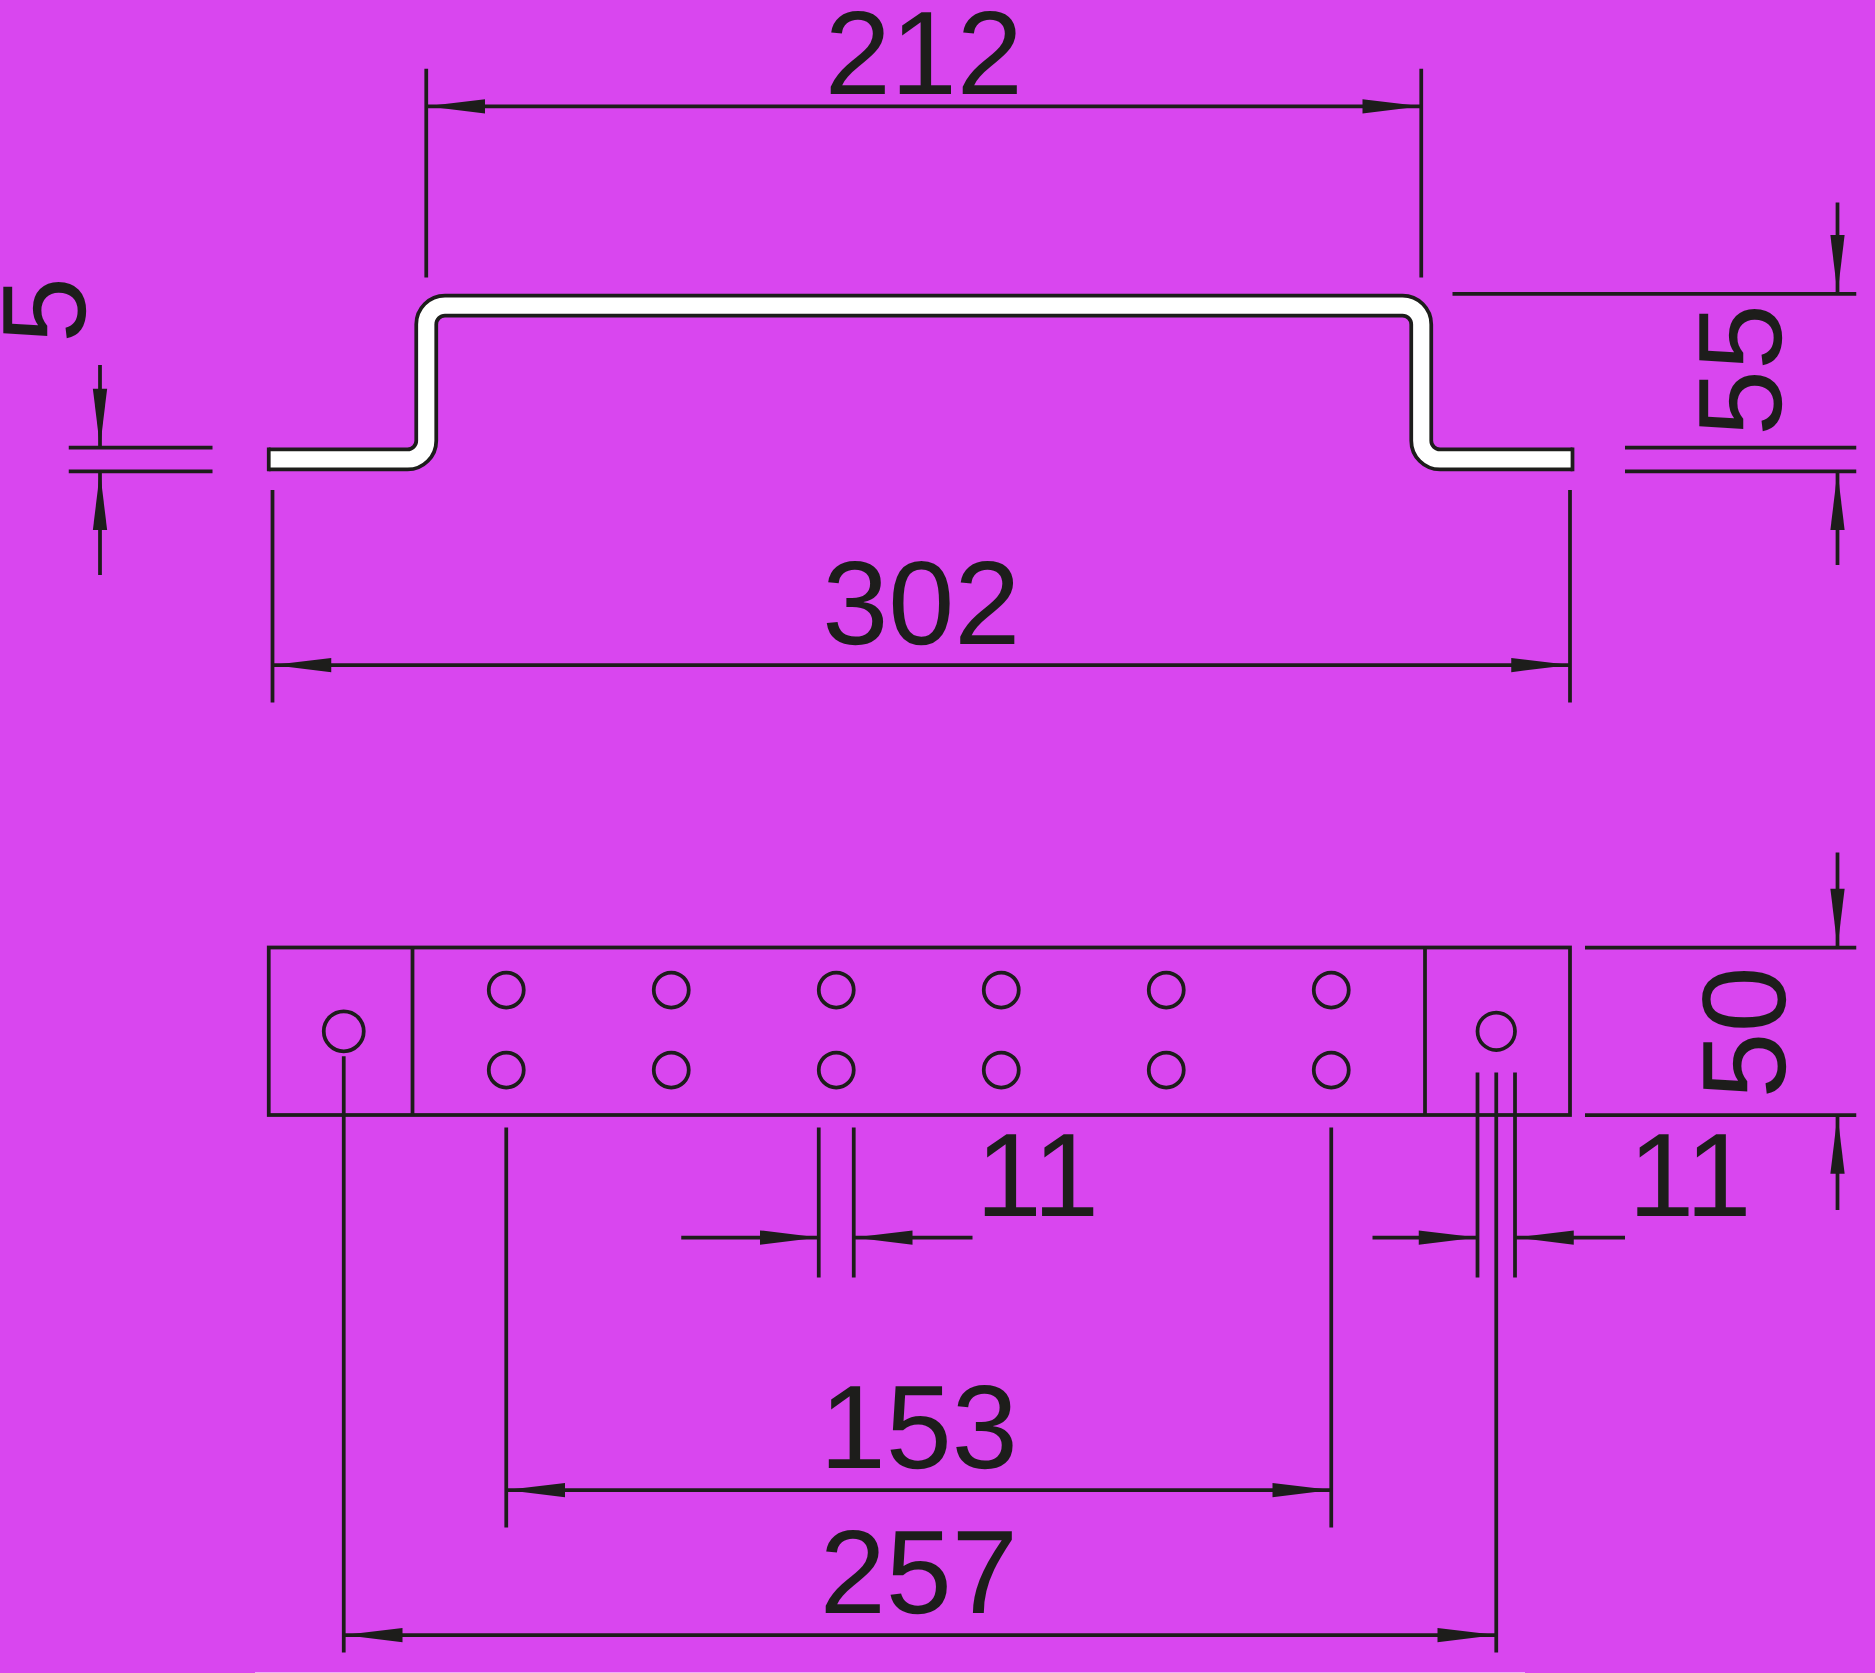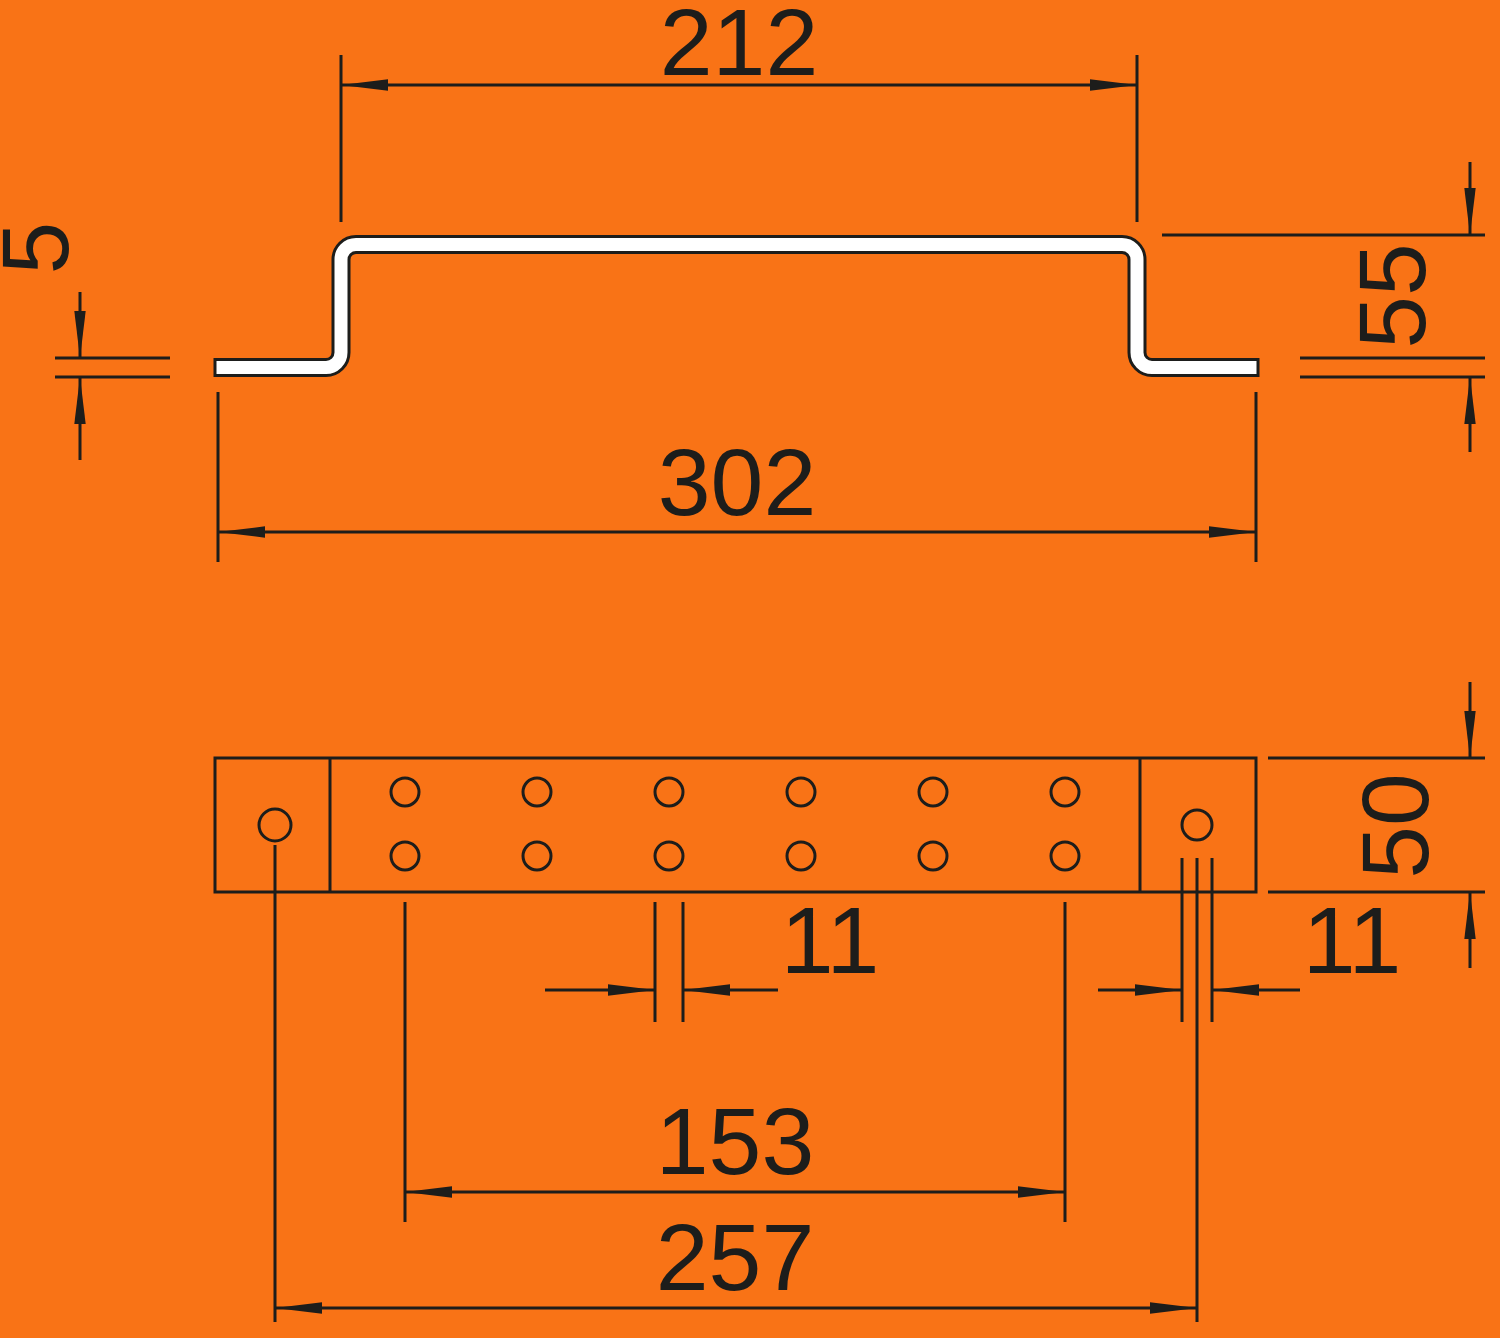--- a/index.html
+++ b/index.html
@@ -5,21 +5,21 @@
   html, body {
     margin: 0;
     padding: 0;
     background: #ffffff;
     font-family: "Liberation Sans", sans-serif;
   }
   .canvas {
     position: relative;
     width: 1500px;
     height: 1338px;
-    background: #f97316;
+    background: #d946ef;
     overflow: hidden;
   }
   svg { display: block; }
   text {
     font-family: "Liberation Sans", sans-serif;
     font-size: 95px;
   }
 </style>
 </head>
 <body>

